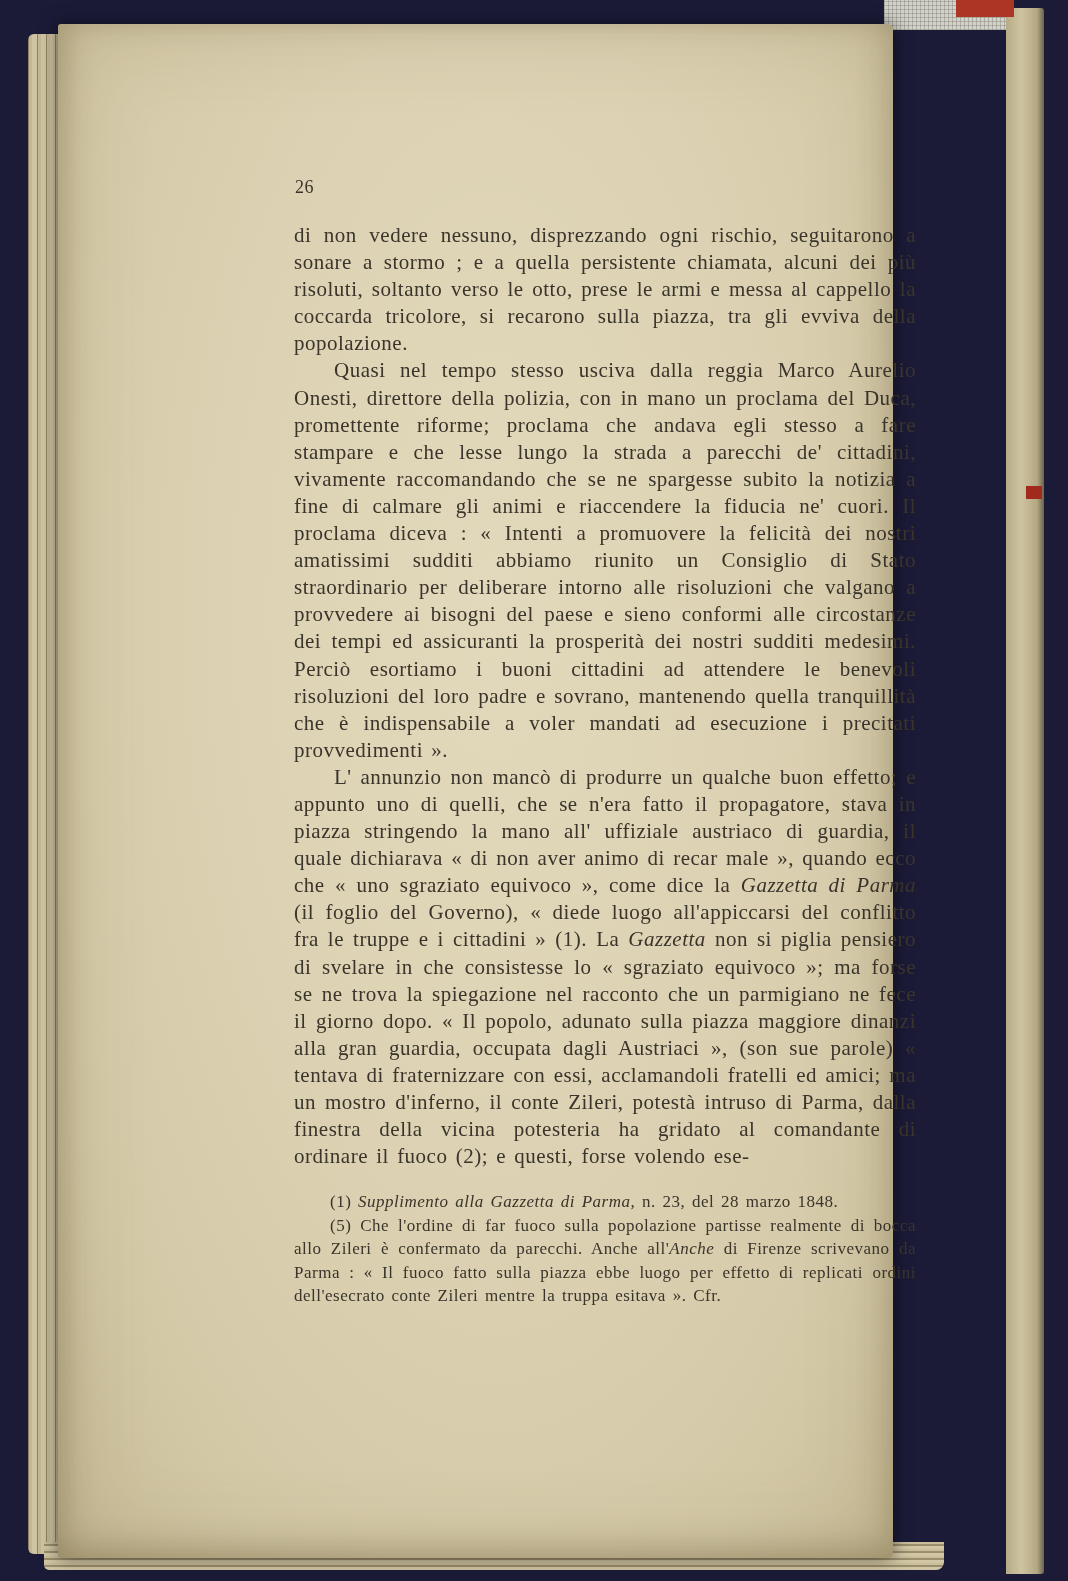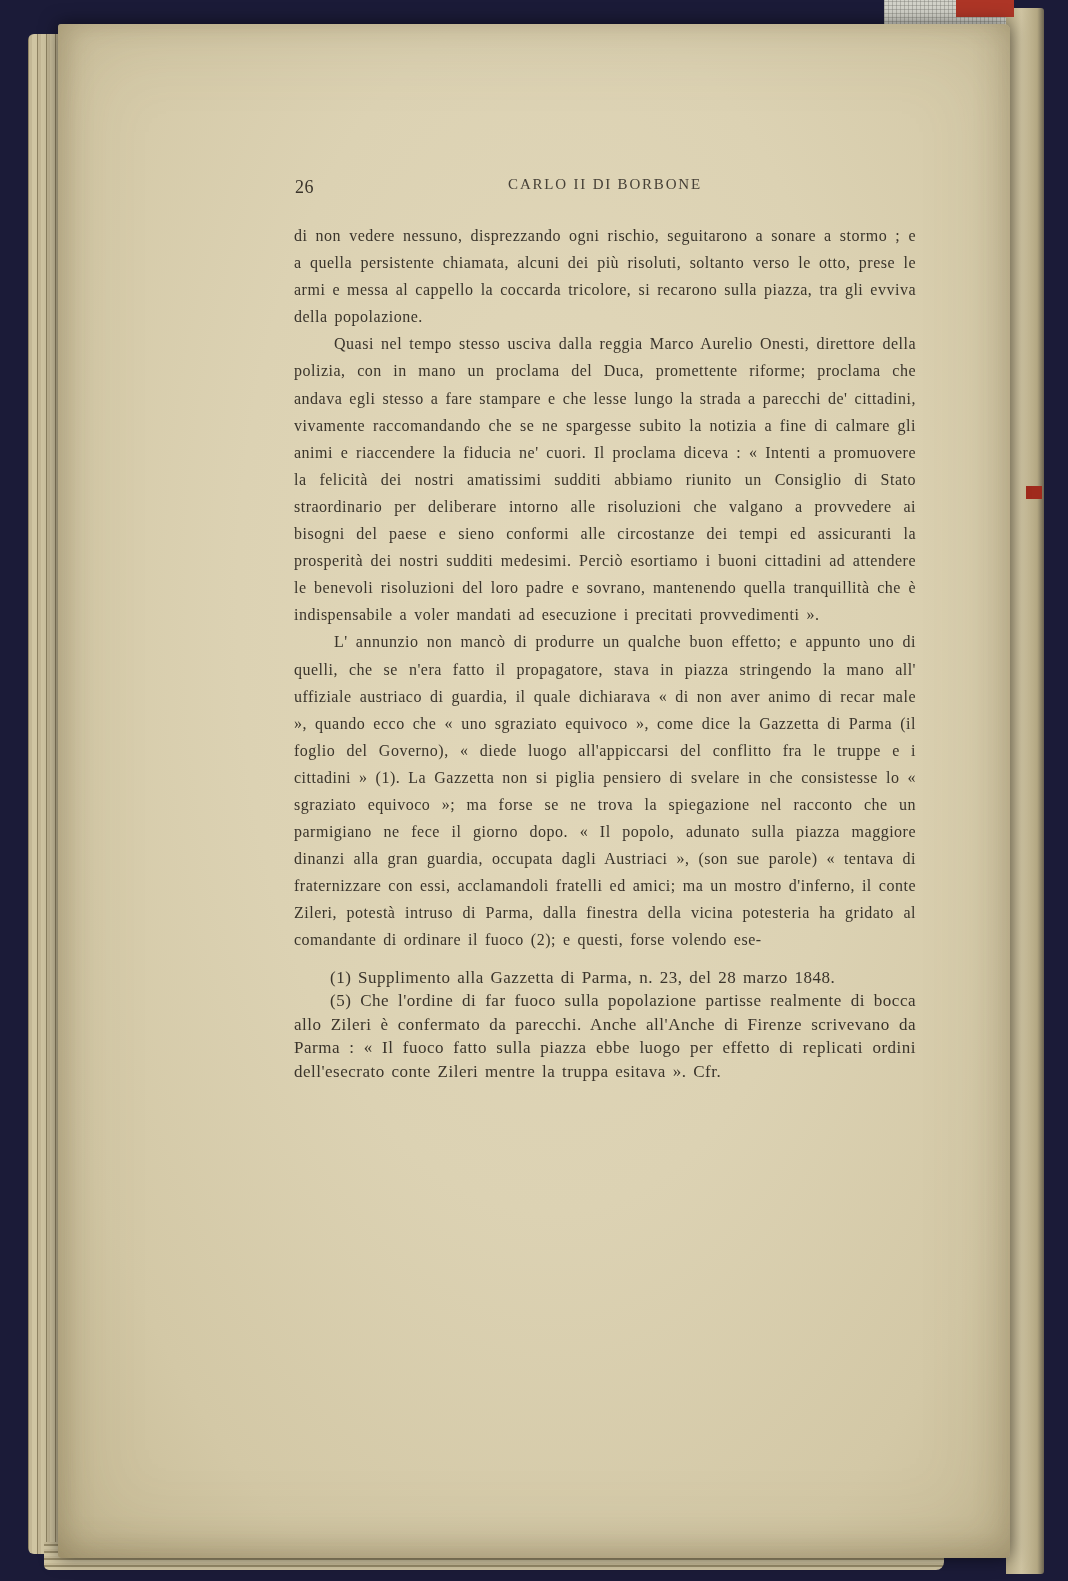--- a/index.html
+++ b/index.html
@@ -46,21 +46,21 @@
     z-index: 2;
   }
   .bottom-stack {
     position: absolute; left: 44px; top: 1542px; width: 900px; height: 28px;
     background: repeating-linear-gradient(180deg, #cabe9b 0 2px, #9a8e6c 2px 4px, #d2c7a4 4px 7px);
     border-radius: 0 0 8px 5px;
     z-index: 2;
   }
   
   .page {
-    position: absolute; left: 58px; top: 24px; width: 952px; height: 1534px;
+    position: absolute; left: 58px; top: 24px; width: 835px; height: 1534px;
     background: radial-gradient(ellipse at 52% 38%, #e2d8bb 0%, #dcd2b3 45%, #d3c8a6 78%, #c6ba95 100%);
     box-shadow:
       0 0 18px rgba(0,0,0,0.55),
       inset 0 0 90px rgba(105,88,50,0.20),
       inset 12px 0 24px rgba(95,80,45,0.18),
       inset -10px -14px 28px rgba(95,80,45,0.18);
     border-radius: 3px 6px 5px 3px;
     z-index: 3;
   }
   .text-area {
@@ -72,54 +72,53 @@
     position: absolute; left: 1px; top: 1px;
     font-size: 18px; letter-spacing: .5px;
   }
   .running {
     display: block; text-align: center;
     font-size: 15px; letter-spacing: 1.8px; color: #464037;
   }
   .body p {
     margin: 0;
     text-align: justify;
-    font-size: 16px;
+    font-size: 21px;
     line-height: 27.1px;
     letter-spacing: 0.5px;
     word-spacing: 2.5px;
     text-indent: 40px;
   }
   .body p.noindent { text-indent: 0; }
-  .footnotes { margin-top: 12px; }
+  .footnotes { margin-top: 20px; }
   .footnotes p {
     margin: 0;
     text-align: justify;
     font-size: 17px;
     line-height: 23.5px;
     letter-spacing: 0.5px;
     word-spacing: 2px;
     text-indent: 36px;
   }
-  .it { }
+  .it { font-style: italic; }
 </style>
 </head>
 <body>
 
 <div class="cloth"></div>
 <div class="red-label"></div>
 <div class="right-page-edge"></div>
 <div class="red-tick"></div>
 <div class="left-stack"></div>
 <div class="bottom-stack"></div>
 
 <div class="page">
   <div class="text-area">
     <div class="header">
       <span class="pagenum">26</span>
-      <span class="running">CARLO II DI BORBONE</span>
     </div>
     <div class="body">
         <p class="noindent"><span>di non vedere nessuno, disprezzando ogni rischio, seguitarono a sonare a stormo ; e a quella persistente chiamata, alcuni dei più risoluti, soltanto verso le otto, prese le armi e messa al cappello la coccarda tricolore, si recarono sulla piazza, tra gli evviva della popolazione.</span></p>
         <p><span>Quasi nel tempo stesso usciva dalla reggia Marco Aurelio Onesti, direttore della polizia, con in mano un proclama del Duca, promettente riforme; proclama che andava egli stesso a fare stampare e che lesse lungo la strada a parecchi de' cittadini, vivamente raccomandando che se ne spargesse subito la notizia a fine di calmare gli animi e riaccendere la fiducia ne' cuori. Il proclama diceva : « Intenti a promuovere la felicità dei nostri amatissimi sudditi abbiamo riunito un Consiglio di Stato straordinario per deliberare intorno alle risoluzioni che valgano a provvedere ai bisogni del paese e sieno conformi alle circostanze dei tempi ed assicuranti la prosperità dei nostri sudditi medesimi. Perciò esortiamo i buoni cittadini ad attendere le benevoli risoluzioni del loro padre e sovrano, mantenendo quella tranquillità che è indispensabile a voler mandati ad esecuzione i precitati provvedimenti ».</span></p>
         <p><span>L' annunzio non mancò di produrre un qualche buon effetto; e appunto uno di quelli, che se n'era fatto il propagatore, stava in piazza stringendo la mano all' uffiziale austriaco di guardia, il quale dichiarava « di non aver animo di recar male », quando ecco che « uno sgraziato equivoco », come dice la </span><span class="it">Gazzetta di Parma</span><span> (il foglio del Governo), « diede luogo all'appiccarsi del conflitto fra le truppe e i cittadini » (1). La </span><span class="it">Gazzetta</span><span> non si piglia pensiero di svelare in che consistesse lo « sgraziato equivoco »; ma forse se ne trova la spiegazione nel racconto che un parmigiano ne fece il giorno dopo. « Il popolo, adunato sulla piazza maggiore dinanzi alla gran guardia, occupata dagli Austriaci », (son sue parole) « tentava di fraternizzare con essi, acclamandoli fratelli ed amici; ma un mostro d'inferno, il conte Zileri, potestà intruso di Parma, dalla finestra della vicina potesteria ha gridato al comandante di ordinare il fuoco (2); e questi, forse volendo ese-</span></p>
       </div>
     <div class="footnotes">
         <p><span>(1) </span><span class="it">Supplimento alla Gazzetta di Parma,</span><span> n. 23, del 28 marzo 1848.</span></p>
         <p><span>(5) Che l'ordine di far fuoco sulla popolazione partisse realmente di bocca allo Zileri è confermato da parecchi. Anche all'</span><span class="it">Anche</span><span> di Firenze scrivevano da Parma : « Il fuoco fatto sulla piazza ebbe luogo per effetto di replicati ordini dell'esecrato conte Zileri mentre la truppa esitava ». Cfr.</span></p>
       </div>

